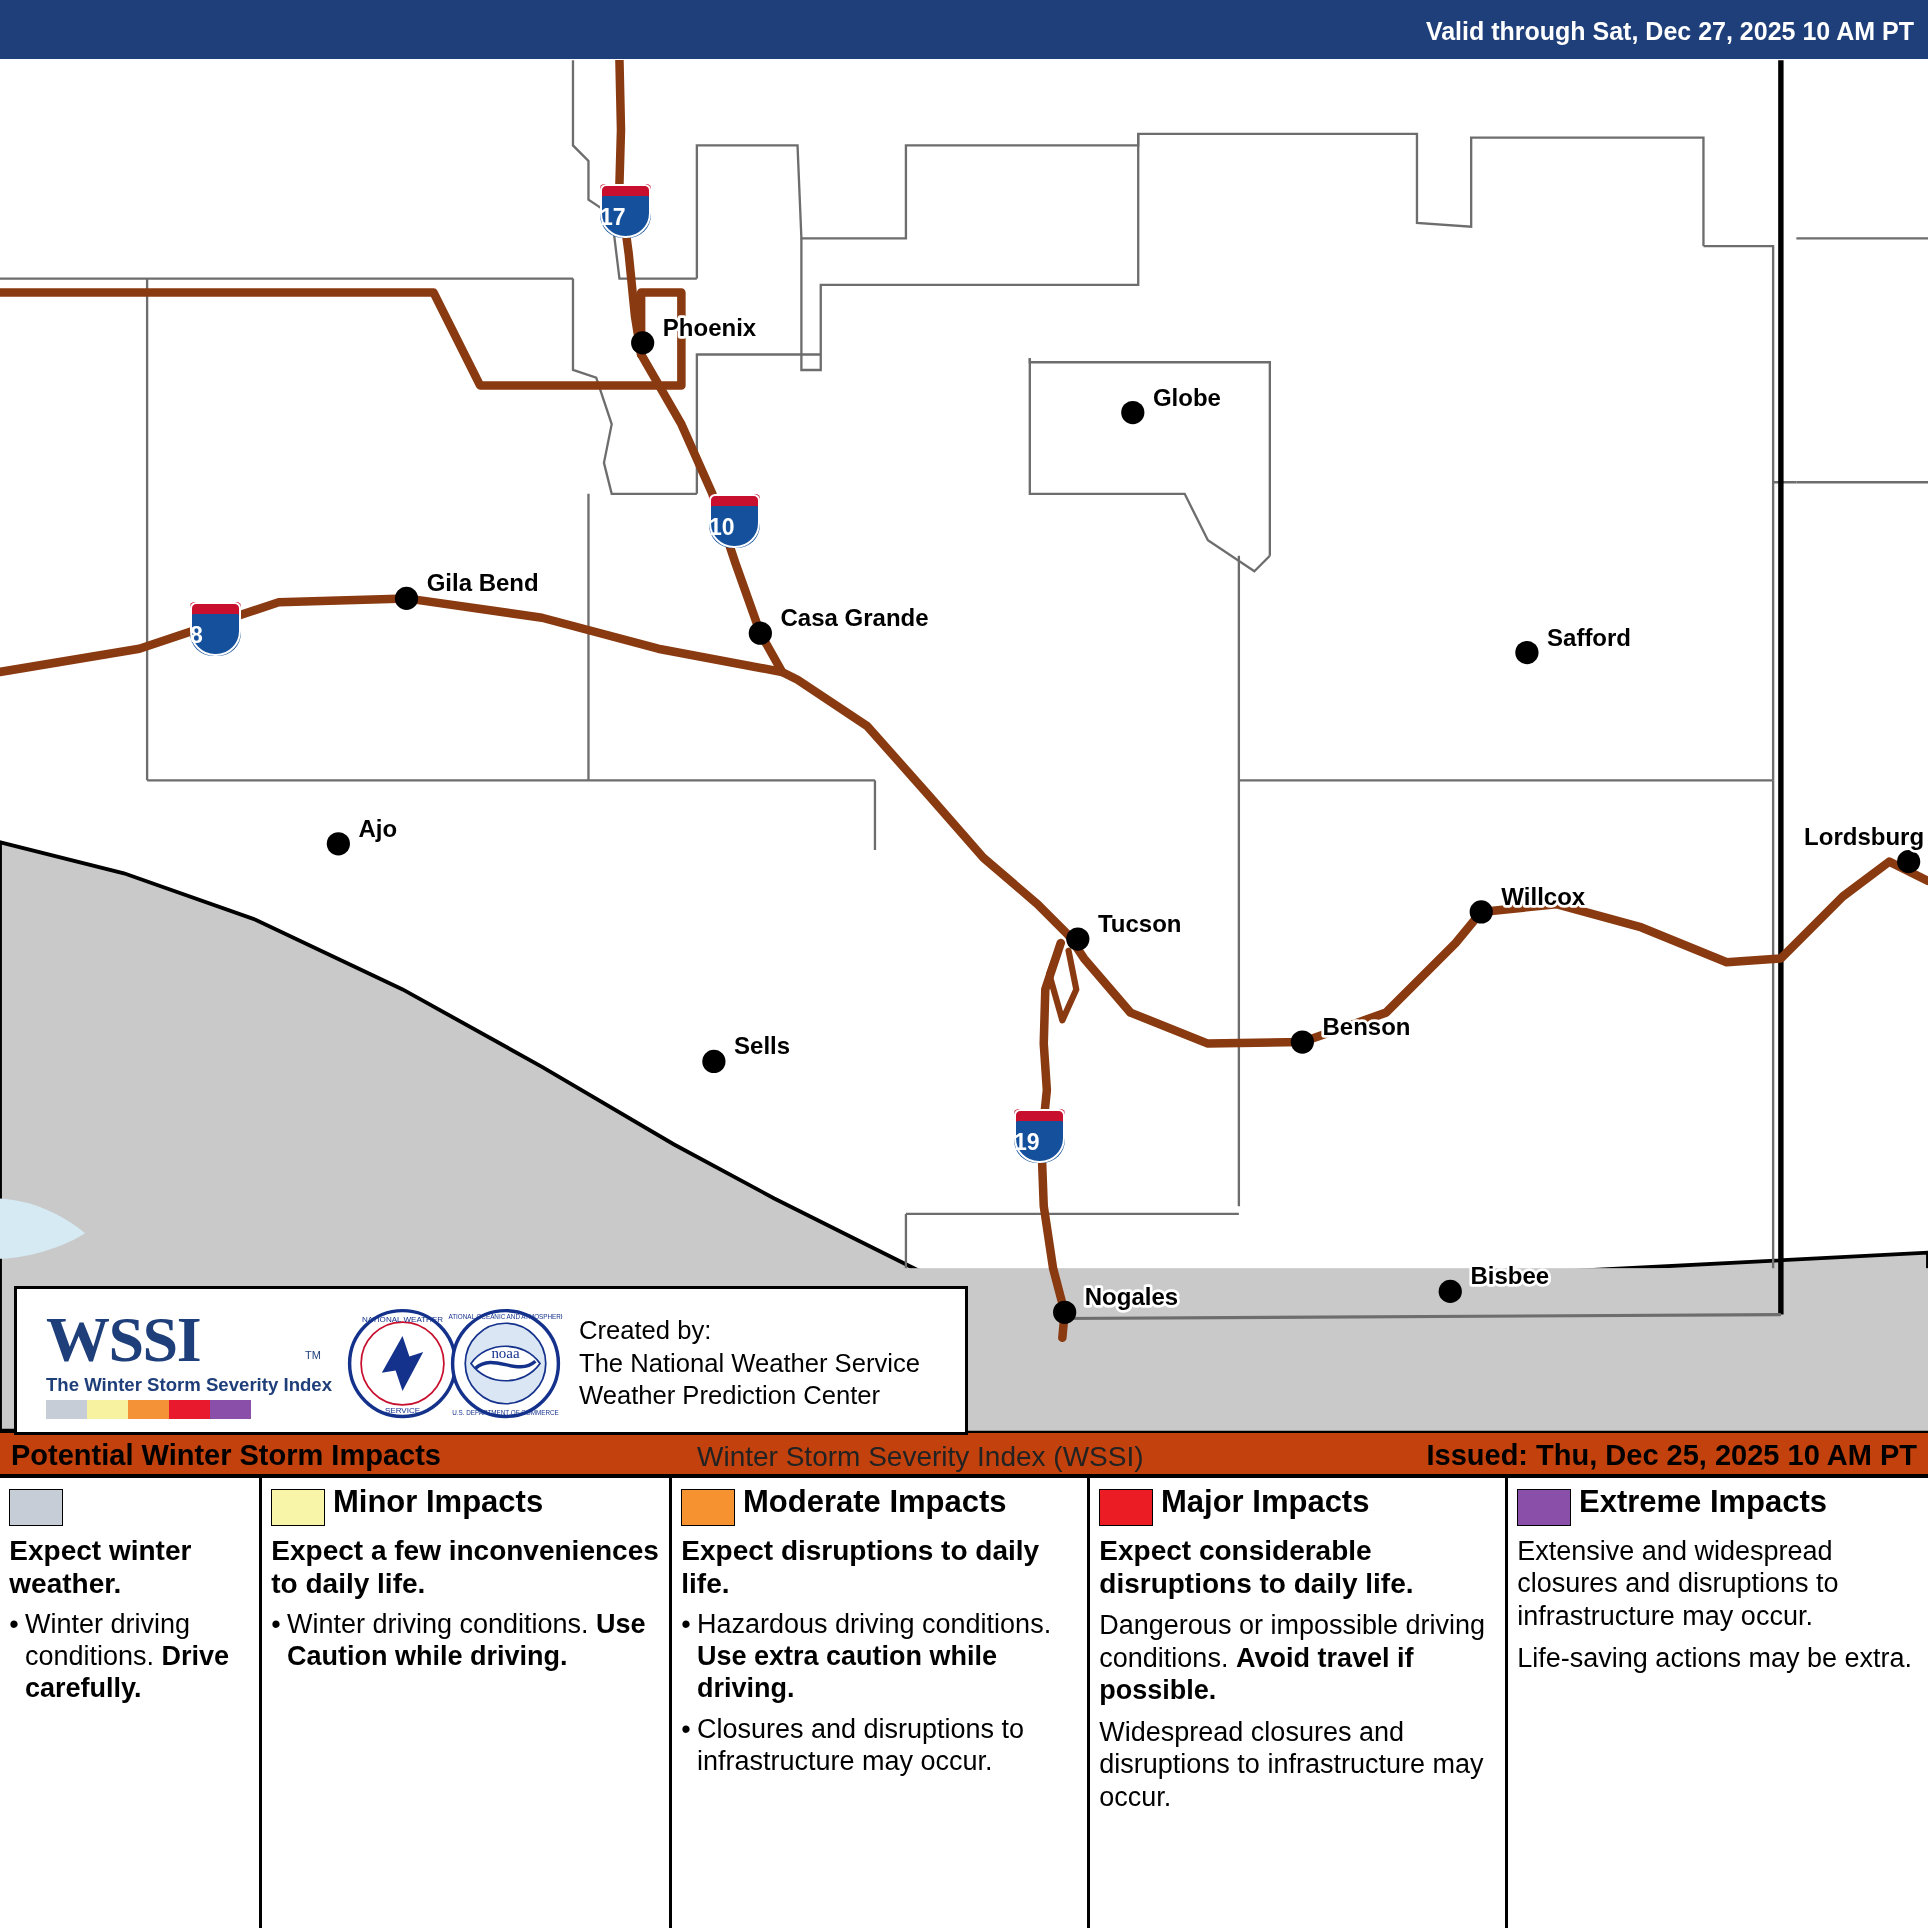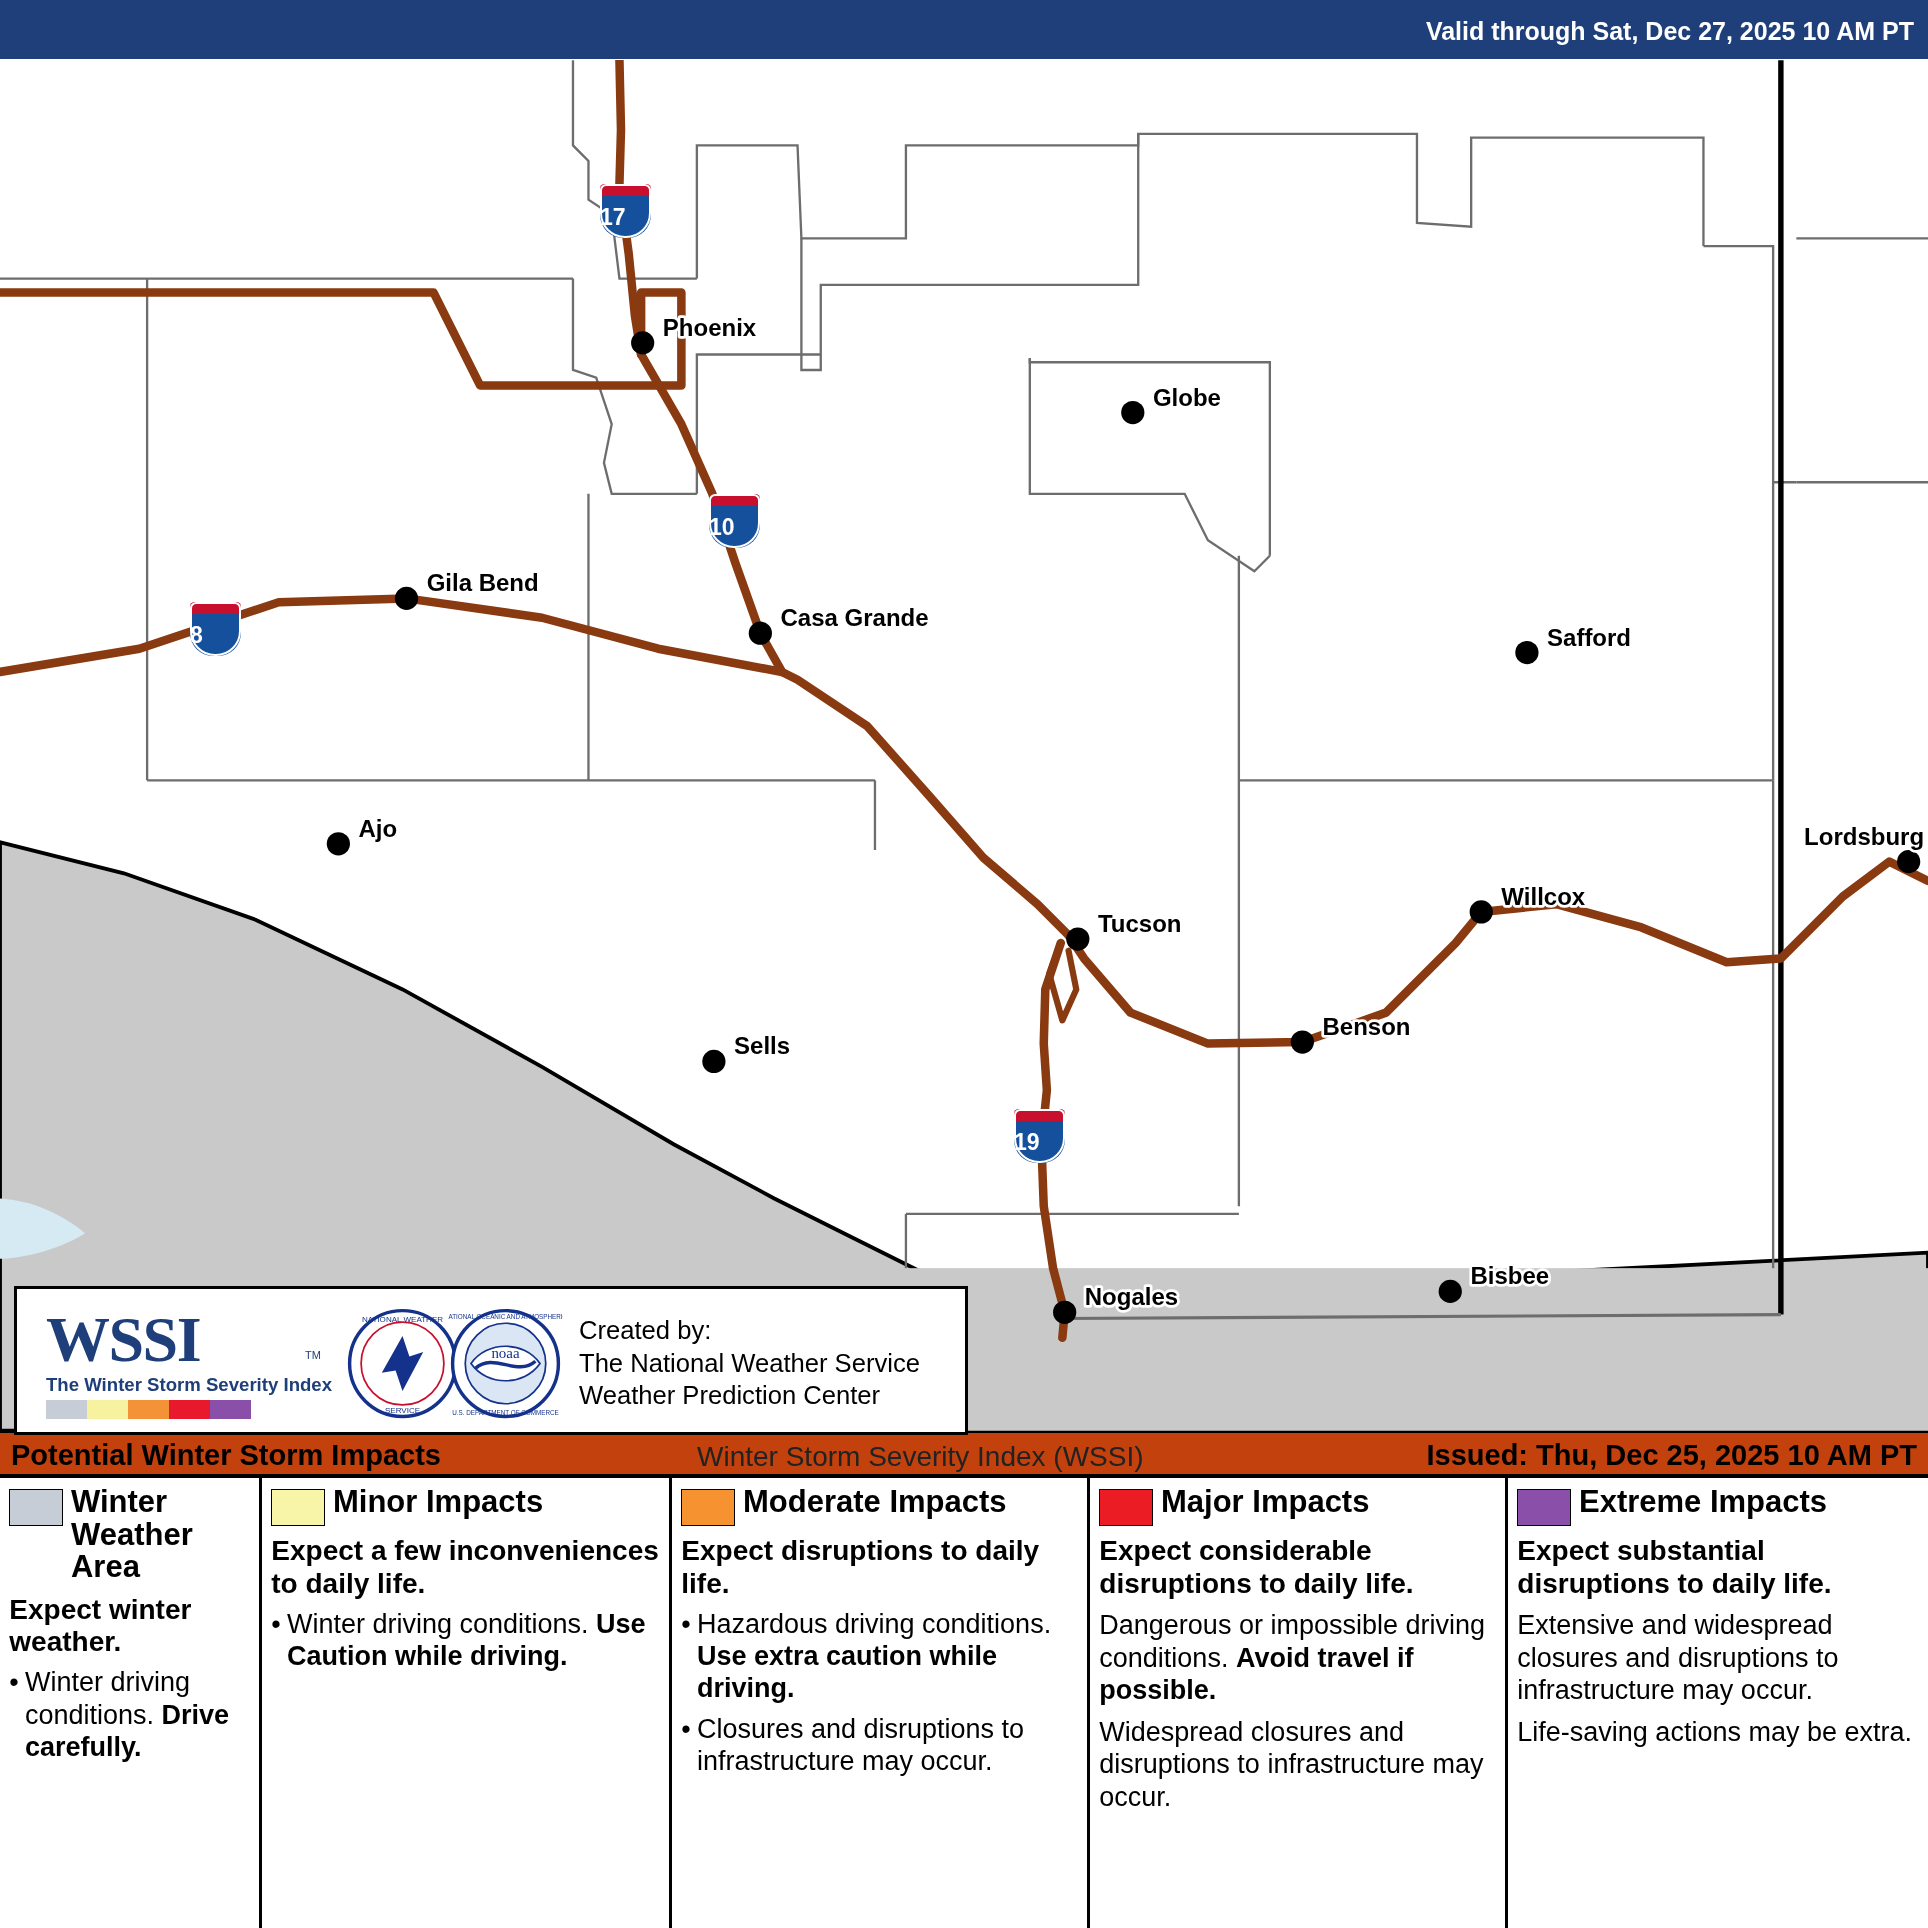--- a/index.html
+++ b/index.html
@@ -296,21 +296,20 @@
   <div class="left">Potential Winter Storm Impacts</div>
   <div class="mid">Winter Storm Severity Index (WSSI)</div>
   <div class="right">Issued: Thu, Dec 25, 2025 10 AM PT</div>
 </div>
 
 <div id="legend">
 
   <div class="lcol c0">
     <div class="lhead">
       <div class="swatch" style="background:#c6cdd6"></div>
-      <div class="htxt">Winter Weather Area</div>
     </div>
     <div class="lbold">Expect winter weather.</div>
     <div class="bullet">
       <div class="dot">•</div>
       <div class="btxt"><span>Winter driving conditions. </span><b>Drive carefully.</b></div>
     </div>
   </div>
 
   <div class="lcol c1">
     <div class="lhead">
@@ -348,18 +347,17 @@
     <div class="lbold">Expect considerable disruptions to daily life.</div>
     <div class="lplain"><span>Dangerous or impossible driving conditions. </span><b>Avoid travel if possible.</b></div>
     <div class="lplain"><span>Widespread closures and disruptions to infrastructure may occur.</span></div>
   </div>
 
   <div class="lcol c4">
     <div class="lhead">
       <div class="swatch" style="background:#8a4fa8"></div>
       <div class="htxt">Extreme Impacts</div>
     </div>
-    <div class="lbold">Expect substantial disruptions to daily life.</div>
     <div class="lplain"><span>Extensive and widespread closures and disruptions to infrastructure may occur.</span></div>
     <div class="lplain"><span>Life-saving actions may be extra.</span></div>
   </div>
 </div>
 
 
 </body></html>

